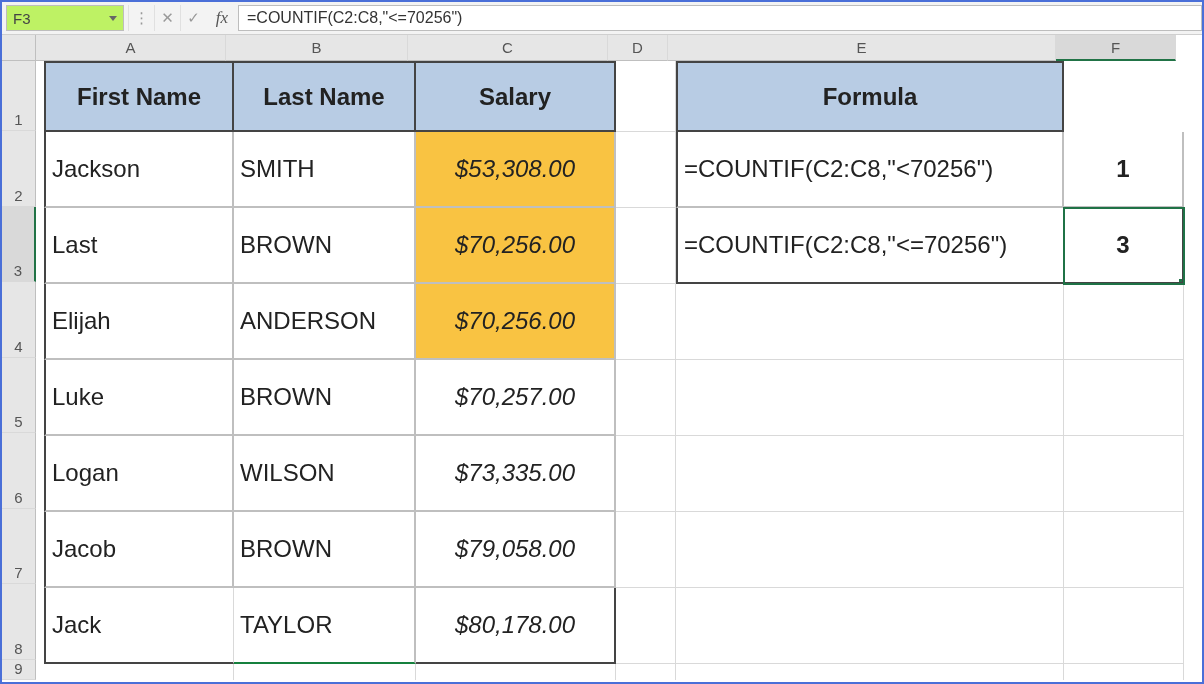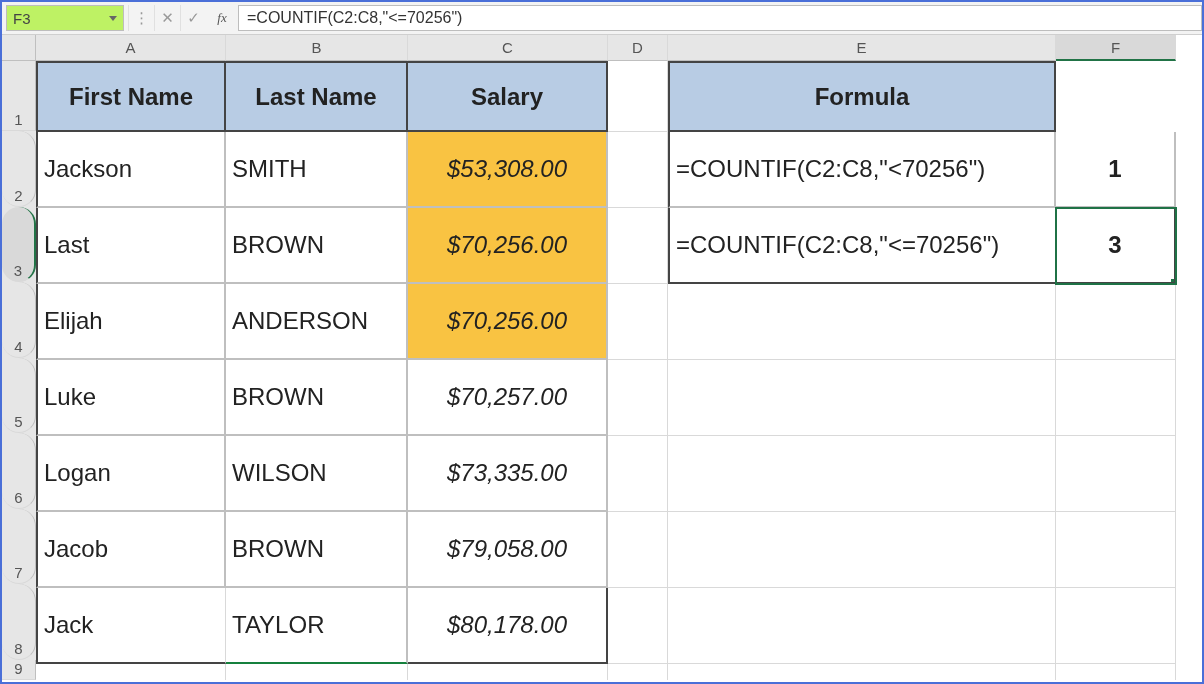--- a/index.html
+++ b/index.html
@@ -41,21 +41,21 @@
   .fb-btn {
     width: 26px; height: 26px;
     display: flex; align-items:center; justify-content:center;
     color: #999; font-size: 15px;
     border-left: 1px solid #e0e0e0;
   }
   .fx-label {
     width: 32px; font-style: italic; color:#555;
     display:flex; align-items:center; justify-content:center;
     font-family: "Times New Roman", serif;
-    font-size: 13px;
+    font-size: 17px;
   }
   .formula-input {
     flex: 1;
     height: 26px;
     border: 1px solid #bdbdbd;
     background: #fff;
     padding: 0 8px;
     display: flex;
     align-items: center;
     font-size: 16px;
@@ -101,38 +101,38 @@
     background:#e6e6e6;
     border-right:1px solid #d9d9d9;
     border-bottom:1px solid #bfbfbf;
     display:flex; align-items:center; justify-content:center;
     color:#555; font-size:15px;
   }
   .col-h.sel {
     background: #d9d9d9;
     border-bottom: 2px solid #217346;
   }
-  .rows { display:flex; flex-direction:column; }
+  .rows { display:flex; flex-direction:column;padding-left:8px; }
   .row { display:flex; }
   .cell {
     border-right:1px solid #d9d9d9;
     border-bottom:1px solid #d9d9d9;
     overflow:hidden;
     white-space:nowrap;
     display:flex; align-items:center;
     padding: 0 6px;
     font-size: 24px;
     color:#222;
   }
   
   .cA{width:190px;} .cB{width:182px;} .cC{width:200px;}
   .cD{width:60px;} .cE{width:388px;} .cF{width:120px;}
 
   
-  .h-hdr{height:71px;} .h-data{height:76px;border-radius:27px;}
+  .h-hdr{height:71px;} .h-data{height:76px;}
 
   
   .table-header {
     background:#b8cce4;
     font-weight:bold;
     justify-content:center;
   }
   .b-top{border-top:2px solid #444;}
   .b-left{border-left:2px solid #444;}
   .b-right{border-right:2px solid #444;}

